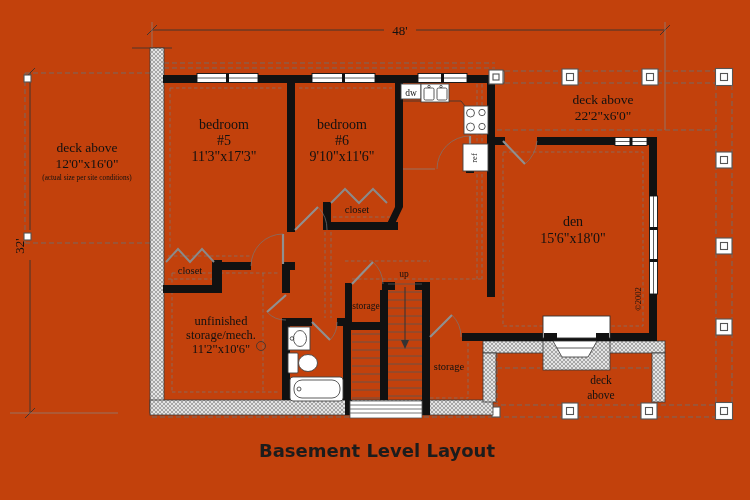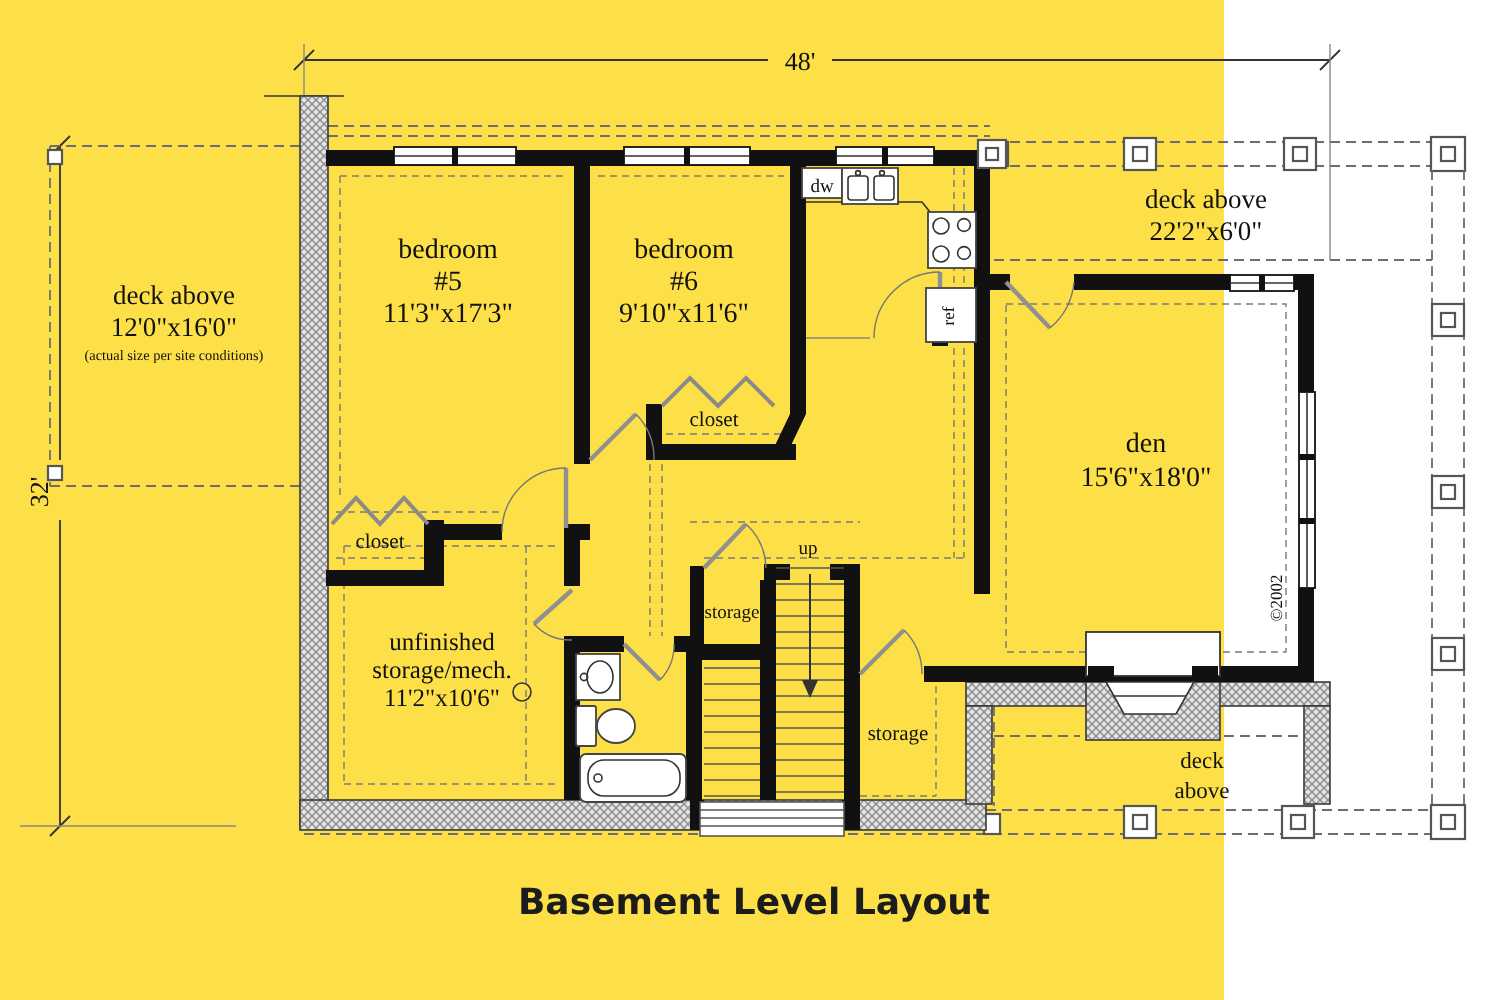--- a/index.html
+++ b/index.html
@@ -1,16 +1,16 @@
 <!DOCTYPE html>
 <html><head>
 <meta charset="utf-8">
 <style>
   html,body{margin:0;padding:0;background:#fff;width:750px;height:500px;overflow:hidden}
-  .stage{position:relative;width:612px;height:500px;background:#fde047;font-family:"Liberation Serif","DejaVu Serif",serif}
+  .stage{position:relative;width:750px;height:500px;background:#c2410c;font-family:"Liberation Serif","DejaVu Serif",serif}
   svg{display:block}
   .wall{fill:#111;stroke:none}
   .hatch{fill:url(#wallhatch);stroke:#3a3a3a;stroke-width:0.8}
   .dash{stroke:#6e6e6e;stroke-dasharray:5 3;fill:none;stroke-width:0.9}
   .dashin{stroke:#7a7a7a;stroke-dasharray:3.5 2.5;fill:none;stroke-width:0.7}
   .thin{stroke:#333;fill:none;stroke-width:0.8}
   .lite{stroke:#888;fill:none;stroke-width:0.7}
   .fix{stroke:#444;fill:#fff;stroke-width:0.9}
   .leaf{stroke:#909090;stroke-width:2.2;fill:none}
   .bifold{stroke:#8a8a8a;stroke-width:2;fill:none}

